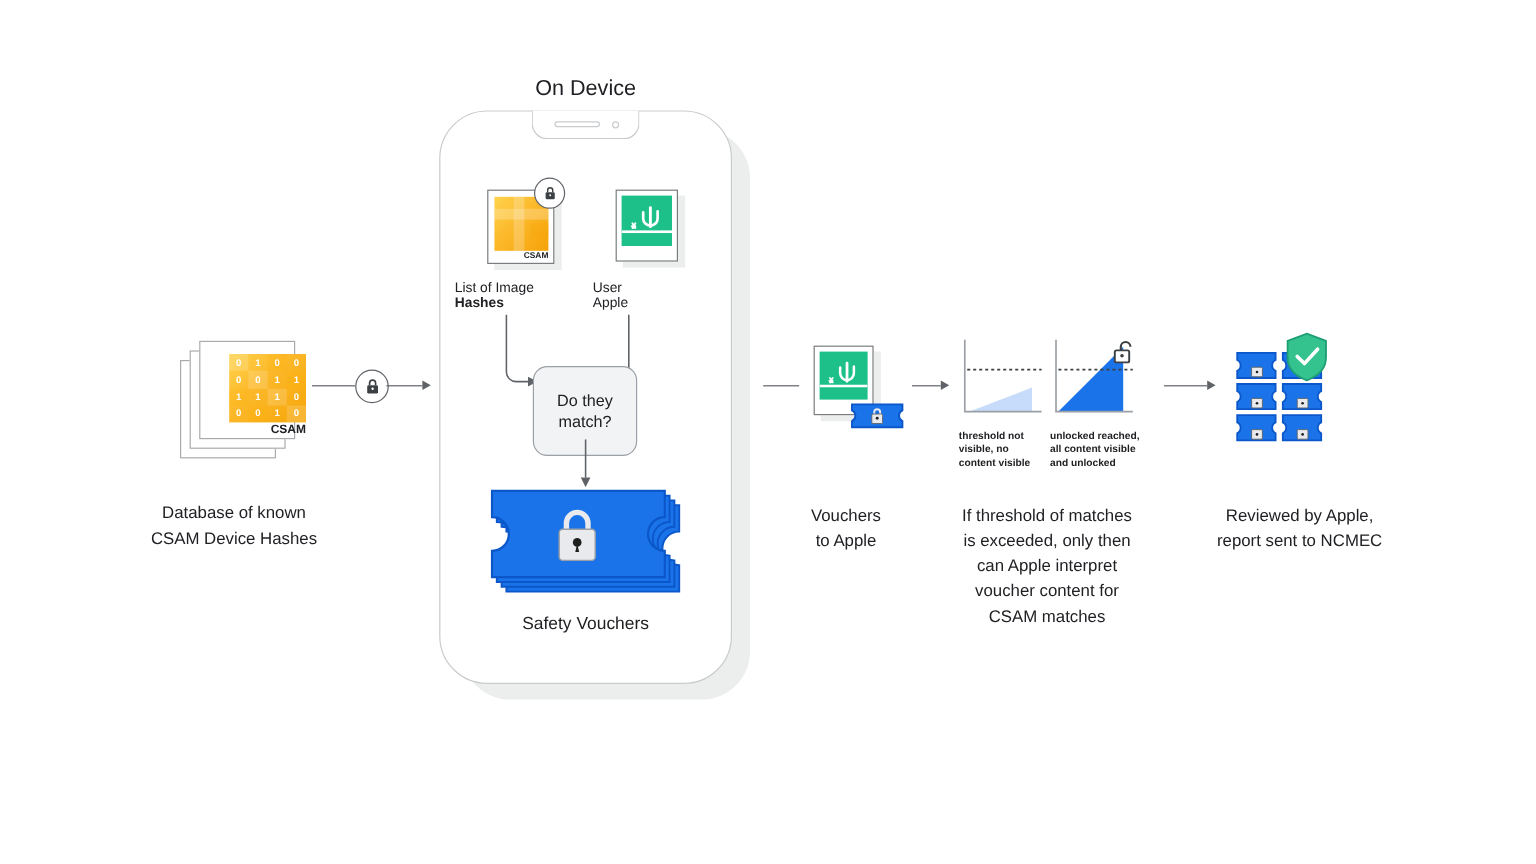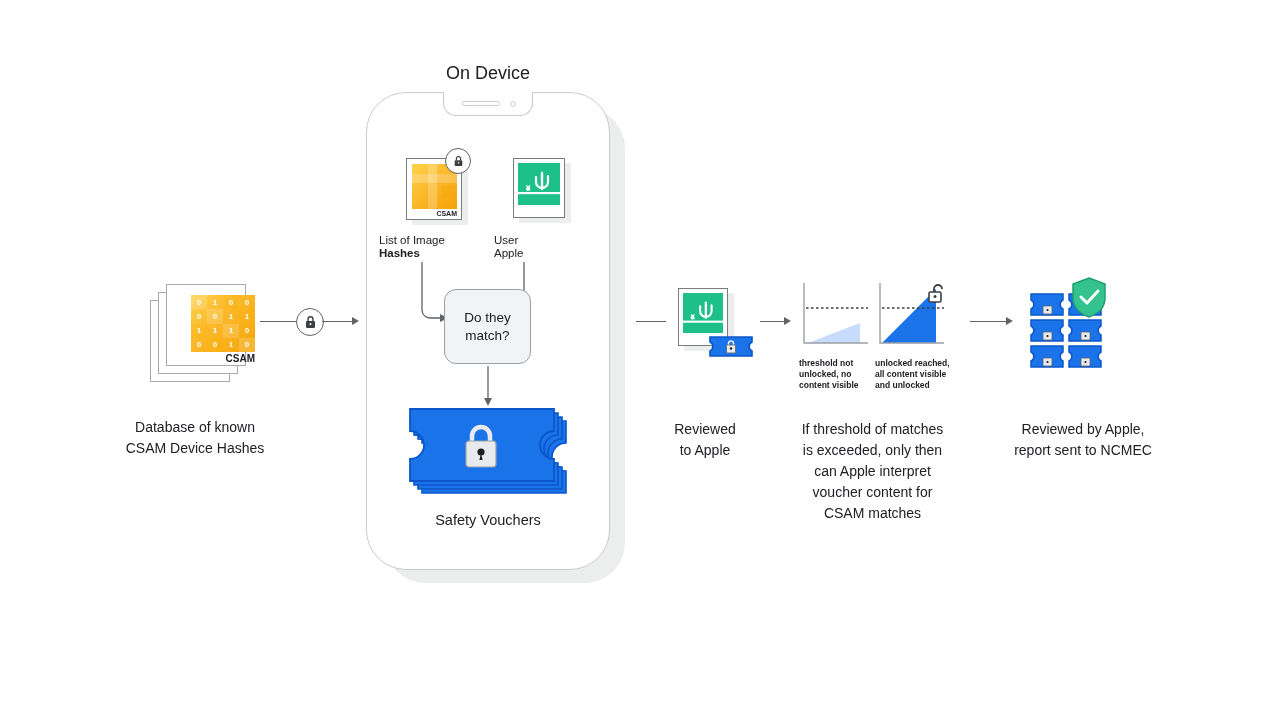--- a/index.html
+++ b/index.html
@@ -156,21 +156,21 @@
     font-size: 7px; font-weight: bold; color: #202124;
   }
 
   .green-photo {
     position: absolute;
     background: #1ec08a;
   }
 
   
   .decision {
-    left: 444px; top: 289px;
+    left: 444px; top: 305px;
     width: 87px; height: 75px;
     border: 1.5px solid #9aa0a6;
     border-radius: 12px;
     background: #f1f3f4;
     display: flex; align-items: center; justify-content: center;
     text-align: center;
     font-size: 13.5px; line-height: 18px; color: #202124;
     box-sizing: border-box;
   }
 
@@ -337,33 +337,33 @@
 
   <svg class="abs" style="left:708px; top:334px; width:46px; height:24px;" viewBox="0 0 46 24">
     <path d="M2 3 H44 V8 a5 5 0 0 0 0 9 V22 H2 V17 a5 5 0 0 0 0 -9 Z" fill="#1a73e8" stroke="#0b57c9" stroke-width="1.6"></path>
     <g transform="translate(18,6)">
       <path d="M2.5 5 V3.5 a2.5 2.5 0 0 1 5 0 V5" fill="none" stroke="#e8eaed" stroke-width="1.6"></path>
       <rect x="0.5" y="5" width="9" height="8" rx="1" fill="#e8eaed" stroke="#5f6368" stroke-width="0.8"></rect>
       <circle cx="5" cy="8.5" r="1.2" fill="#1f1f1f"></circle>
     </g>
   </svg>
 
-  <div class="abs caption" style="left:630px; top:419px; width:150px;">Reviewed</div>
+  <div class="abs caption" style="left:630px; top:419px; width:150px;">Vouchers</div>
   <div class="abs caption" style="left:630px; top:440px; width:150px;">to Apple</div>
 
   <div class="abs arrow-line" style="left:760px; top:321px; width:24px;"></div>
   <div class="abs arrow-head" style="left:784px; top:317px;"></div>
 
   <svg class="abs" style="left:798px; top:283px; width:74px; height:66px;" viewBox="0 0 74 66">
     <polygon points="10,60 62,60 62,40" fill="#c6dcfa"></polygon>
     <path d="M6 0 V60 H70" stroke="#9aa0a6" stroke-width="1.4" fill="none"></path>
     <line x1="8" y1="25" x2="70" y2="25" stroke="#3c4043" stroke-width="1.6" stroke-dasharray="2.5 2.5"></line>
   </svg>
   <div class="abs chart-caption" style="left:799px; top:358px; width:74px;">threshold not</div>
-  <div class="abs chart-caption" style="left:799px; top:369px; width:74px;">unlocked, no</div>
+  <div class="abs chart-caption" style="left:799px; top:369px; width:74px;">visible, no</div>
   <div class="abs chart-caption" style="left:799px; top:380px; width:74px;">content visible</div>
 
   <svg class="abs" style="left:874px; top:283px; width:74px; height:66px;" viewBox="0 0 74 66">
     <polygon points="8,60 62,60 62,6" fill="#1a73e8"></polygon>
     <path d="M6 0 V60 H70" stroke="#9aa0a6" stroke-width="1.4" fill="none"></path>
     <line x1="8" y1="25" x2="70" y2="25" stroke="#3c4043" stroke-width="1.6" stroke-dasharray="2.5 2.5"></line>
   </svg>
 
   <svg class="abs" style="left:927px; top:283px; width:22px; height:22px;" viewBox="0 0 22 22">
     <path d="M7 9 V6 a4 4 0 0 1 8 0" fill="none" stroke="#3c4043" stroke-width="1.8"></path>

